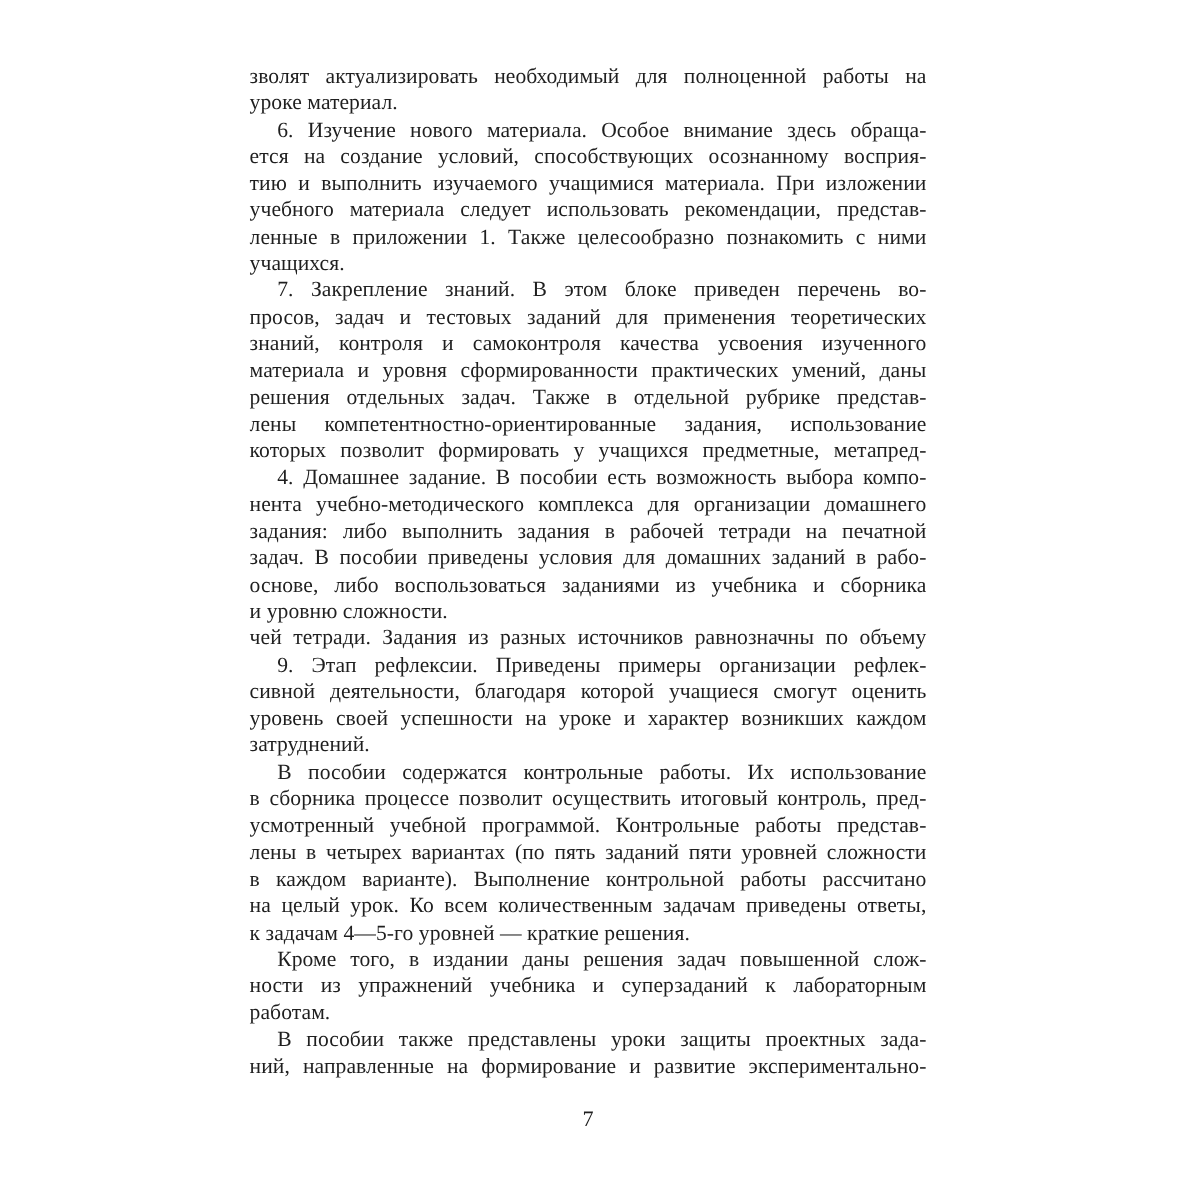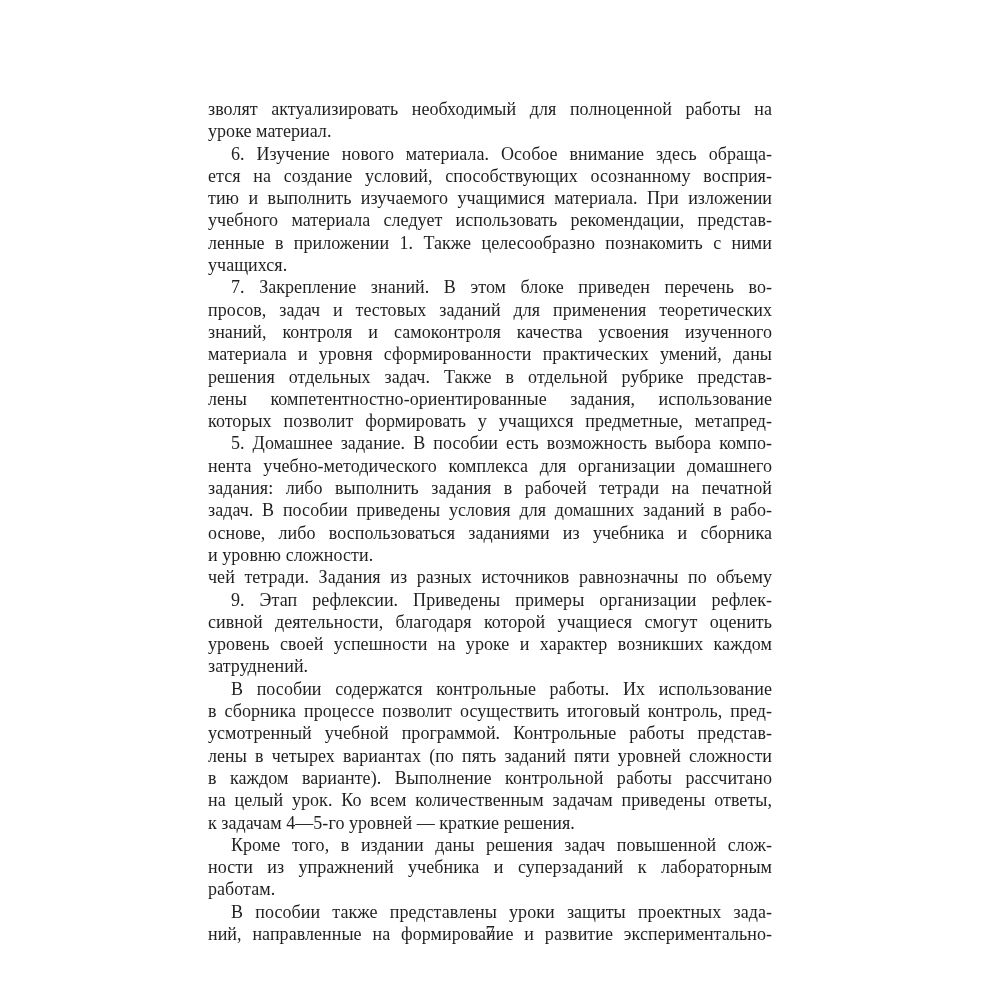--- a/index.html
+++ b/index.html
@@ -14,21 +14,20 @@
     font-family: "Liberation Serif", "DejaVu Serif", serif;
     overflow: hidden;
   }
   .text-block {
     position: absolute;
     left: 208px;
     top: 52px;
     width: 564px;
     font-size: 18px;
     letter-spacing: 0.05px;
-    margin-top: 46px;
   }
   .line {
     height: 22.3px;
     line-height: 22.3px;
     text-align: justify;
     text-align-last: justify;
     overflow: hidden;
     white-space: normal;
   }
   .line.flush {
@@ -61,21 +60,21 @@
       <div class="line">учебного материала следует использовать рекомендации, представ-</div>
       <div class="line">ленные в приложении 1. Также целесообразно познакомить с ними</div>
       <div class="line flush">учащихся.</div>
       <div class="line indent">7. Закрепление знаний. В этом блоке приведен перечень во-</div>
       <div class="line">просов, задач и тестовых заданий для применения теоретических</div>
       <div class="line">знаний, контроля и самоконтроля качества усвоения изученного</div>
       <div class="line">материала и уровня сформированности практических умений, даны</div>
       <div class="line">решения отдельных задач. Также в отдельной рубрике представ-</div>
       <div class="line">лены компетентностно-ориентированные задания, использование</div>
       <div class="line">которых позволит формировать у учащихся предметные, метапред-</div>
-      <div class="line indent">5. Домашнее задание. В пособии есть возможность выбора компо-</div>
+      <div class="line indent">4. Домашнее задание. В пособии есть возможность выбора компо-</div>
       <div class="line">нента учебно-методического комплекса для организации домашнего</div>
       <div class="line">задания: либо выполнить задания в рабочей тетради на печатной</div>
       <div class="line">задач. В пособии приведены условия для домашних заданий в рабо-</div>
       <div class="line">основе, либо воспользоваться заданиями из учебника и сборника</div>
       <div class="line flush">и уровню сложности.</div>
       <div class="line">чей тетради. Задания из разных источников равнозначны по объему</div>
       <div class="line indent">9. Этап рефлексии. Приведены примеры организации рефлек-</div>
       <div class="line">сивной деятельности, благодаря которой учащиеся смогут оценить</div>
       <div class="line">уровень своей успешности на уроке и характер возникших каждом</div>
       <div class="line flush">затруднений.</div>

